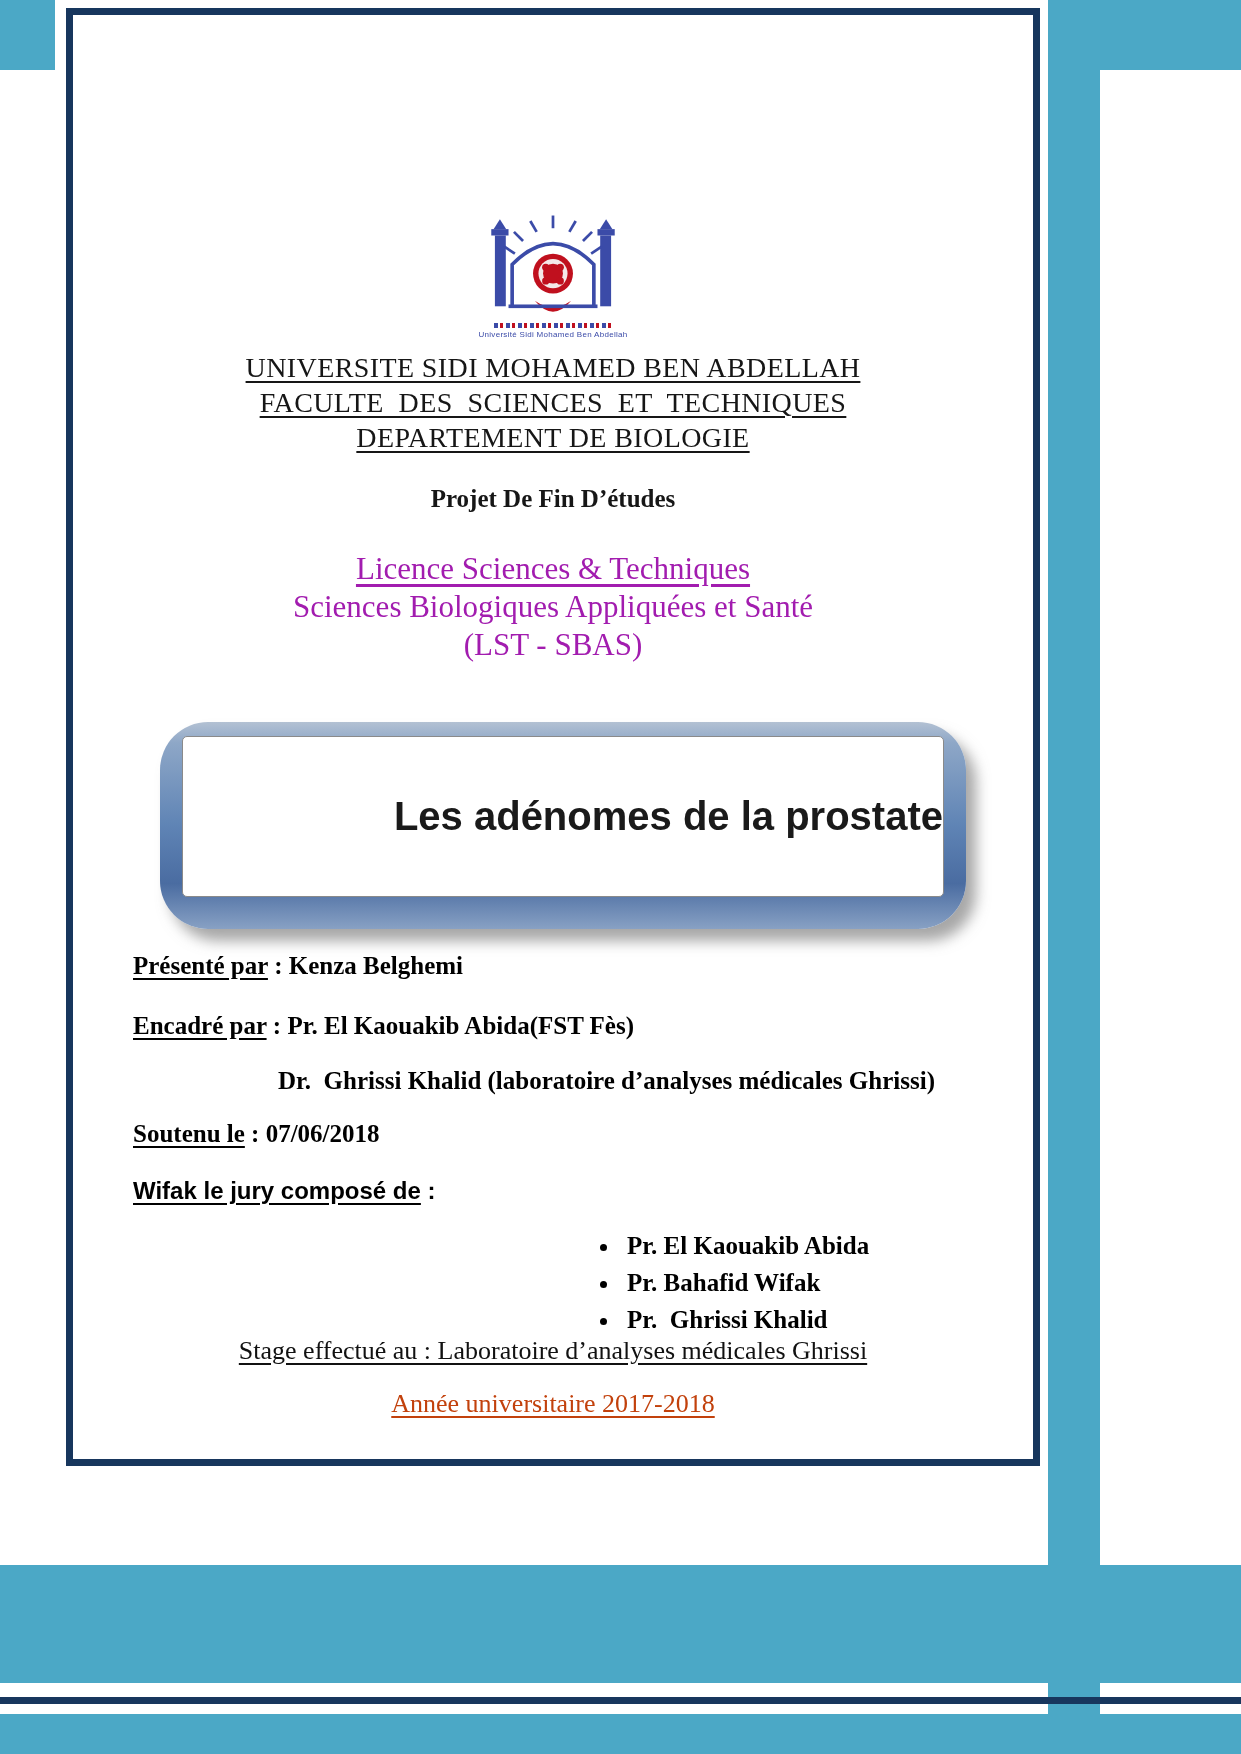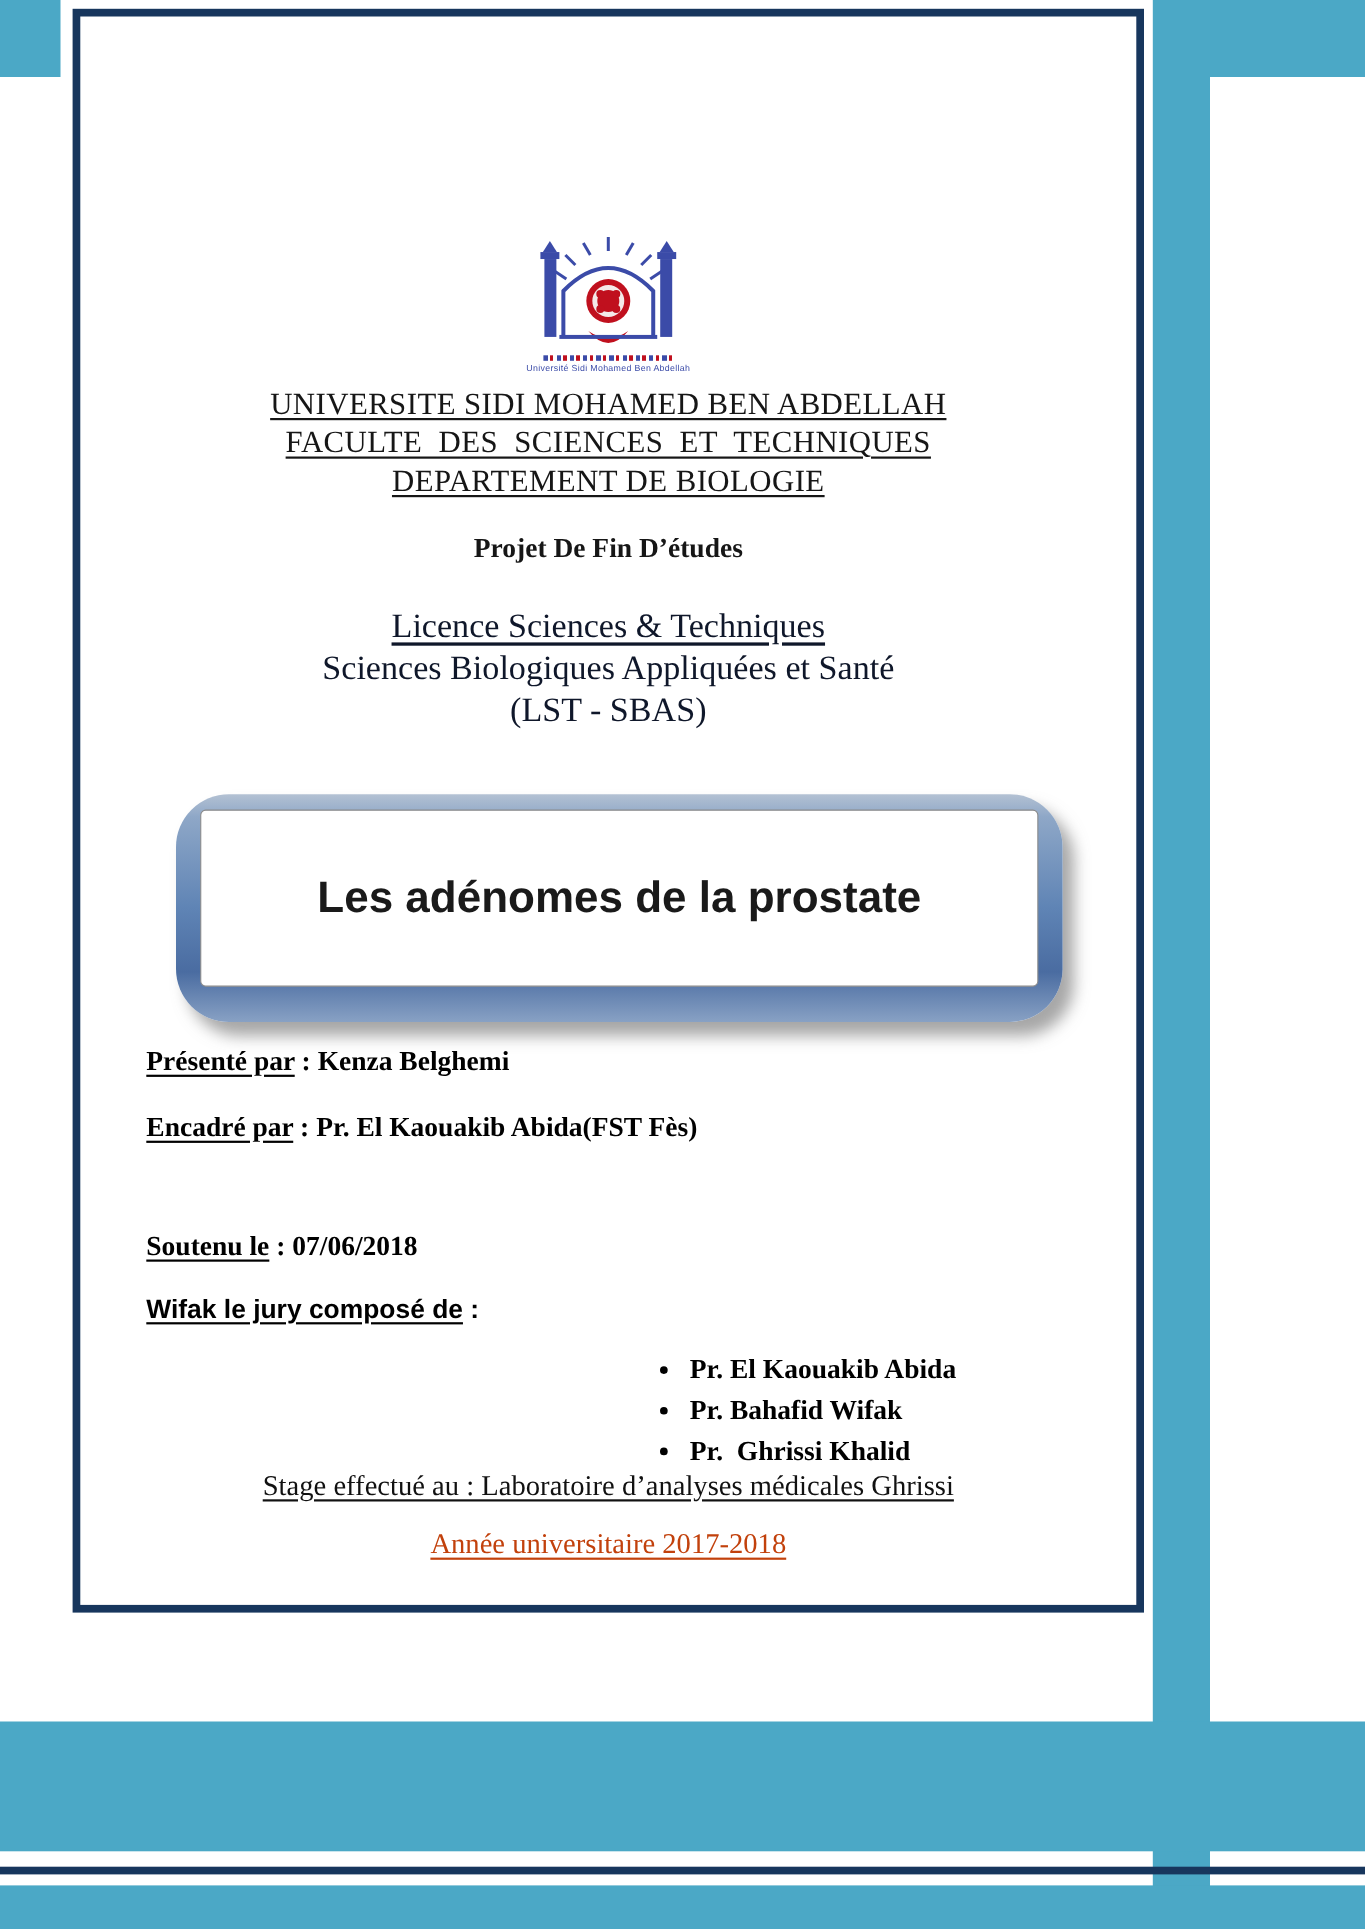--- a/index.html
+++ b/index.html
@@ -47,35 +47,35 @@
   }
   .header-block div { text-decoration:underline; text-underline-offset:4px; }
 
   .project-line {
     position:absolute; top:470px; left:0; width:100%;
     text-align:center; font-size:25px; font-weight:bold; color:#161616;
   }
 
   .degree-block {
     position:absolute; top:535px; left:0; width:100%;
-    text-align:center; font-size:31px; line-height:38px; color:#0f172a;
+    text-align:center; font-size:31px; line-height:38px; color:#a21caf;
   }
   .degree-block .underlined { text-decoration:underline; text-underline-offset:5px; }
 
   
   .title-box {
     position:absolute; top:707px; left:87px; width:806px; height:207px;
     border-radius:48px;
     background:linear-gradient(180deg,#b3c1d3 0%,#8ea7c7 10%,#5f84b5 50%,#4a6ca1 78%,#88a1c4 100%);
     box-shadow:10px 12px 14px rgba(95,95,95,0.55);
   }
   .title-inner {
     position:absolute; left:22px; right:22px; top:14px; bottom:32px;
     background:#fff; border:1px solid #8a8a8a; border-radius:5px;
-    display:flex; align-items:center; justify-content:center;
+    display:flex; align-items:center; justify-content:flex-end;
   }
   .title-text {
     font-family:"Liberation Sans", sans-serif;
     font-weight:bold; font-size:40px; color:#1a1a1a;
   }
 
   
   .detail-line {
     position:absolute; left:60px;
     font-size:25px; font-weight:bold; color:#000;
@@ -185,20 +185,23 @@
   </div>
 
   <div class="detail-line line-presented">
     <span class="label" data-bind="details.presented_by_label">Présenté par</span><span class="colon" data-bind="details.separator"> : </span><span data-bind="details.presented_by_value">Kenza Belghemi</span>
   </div>
 
   <div class="detail-line line-encadre">
     <span class="label" data-bind="details.supervised_by_label">Encadré par</span><span class="colon" data-bind="details.separator"> : </span><span data-bind="details.supervisor_primary">Pr. El Kaouakib Abida(FST Fès)</span>
   </div>
 
+  <div class="detail-line line-dr">
+    <span data-bind="details.supervisor_secondary">Dr.  Ghrissi Khalid (laboratoire d’analyses médicales Ghrissi)</span>
+  </div>
 
   <div class="detail-line line-soutenu">
     <span class="label" data-bind="details.defended_on_label">Soutenu le</span><span class="colon" data-bind="details.separator"> : </span><span data-bind="details.defended_on_value">07/06/2018</span>
   </div>
 
   <div class="jury-heading">
     <span class="label" data-bind="details.jury_heading">Wifak le jury composé de</span><span class="colon" data-bind="details.jury_heading_colon"> :</span>
   </div>
 
   <ul class="jury-list">

